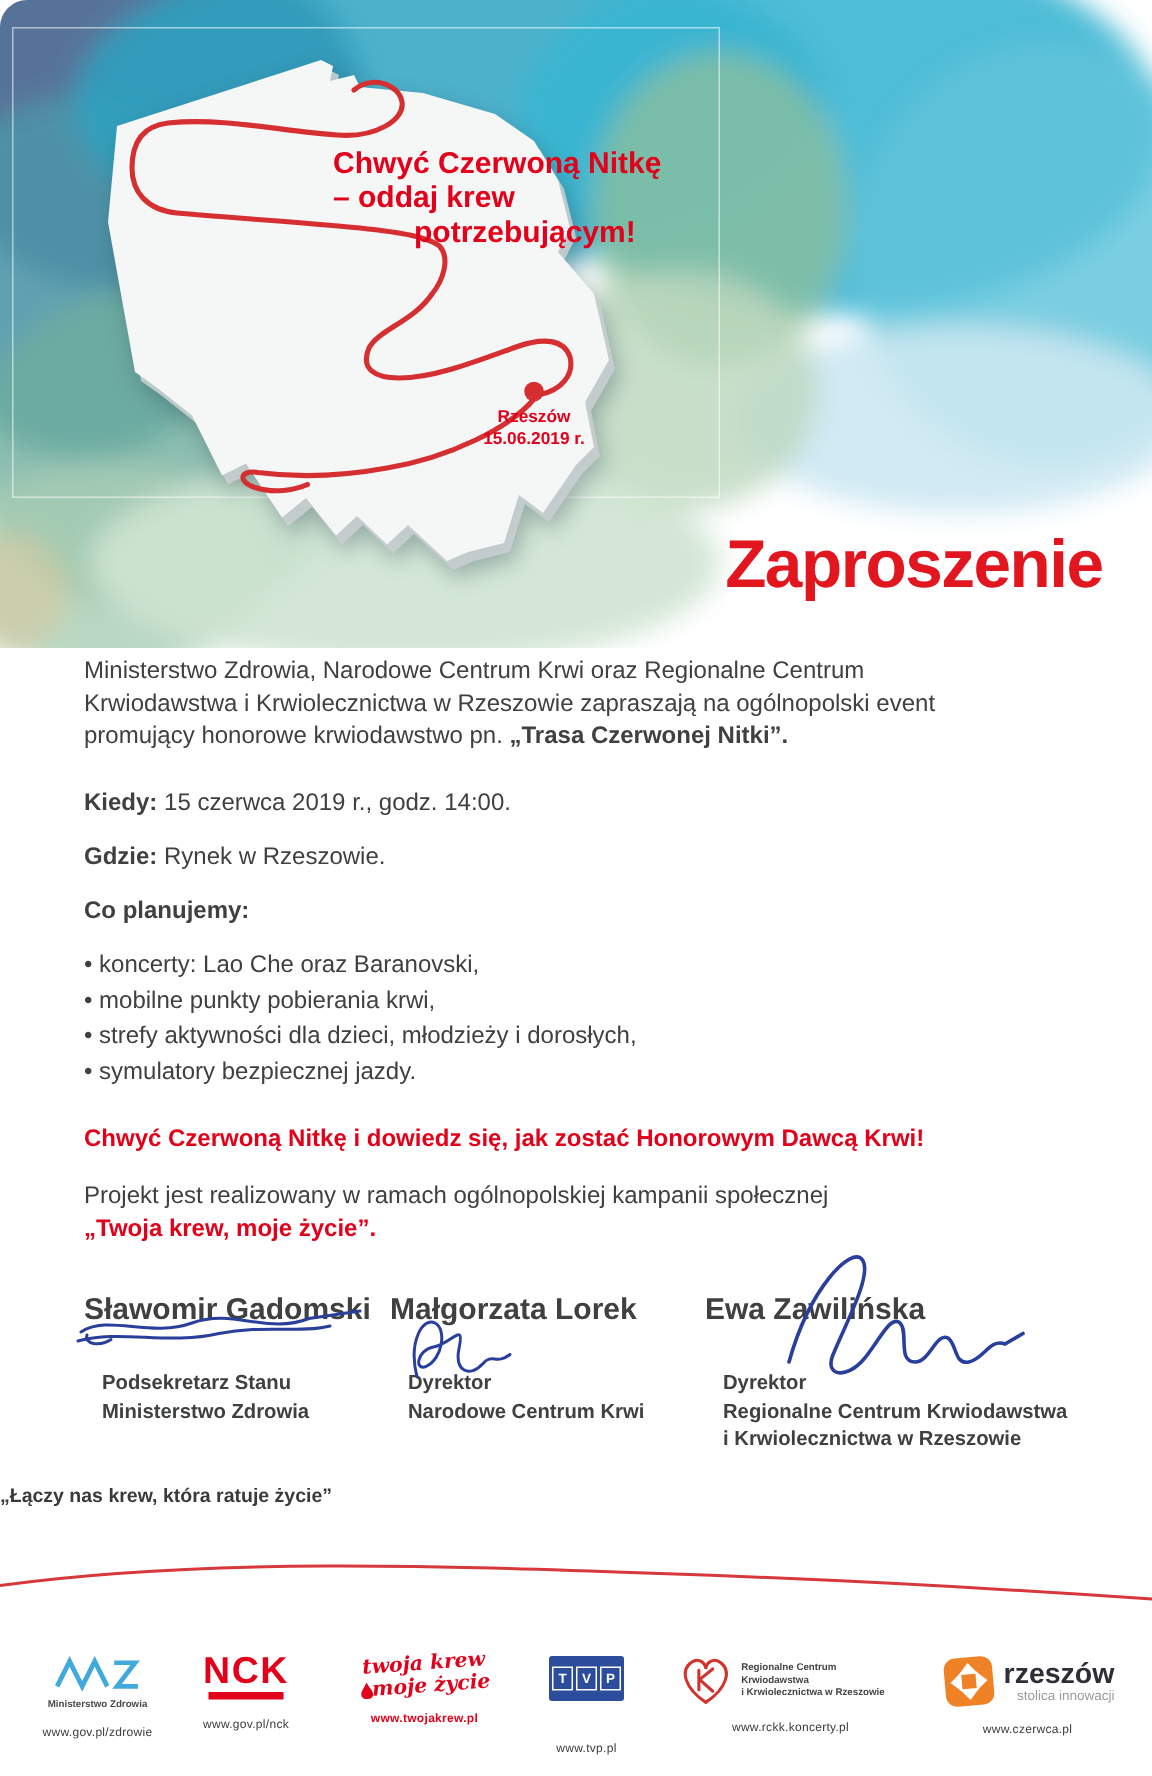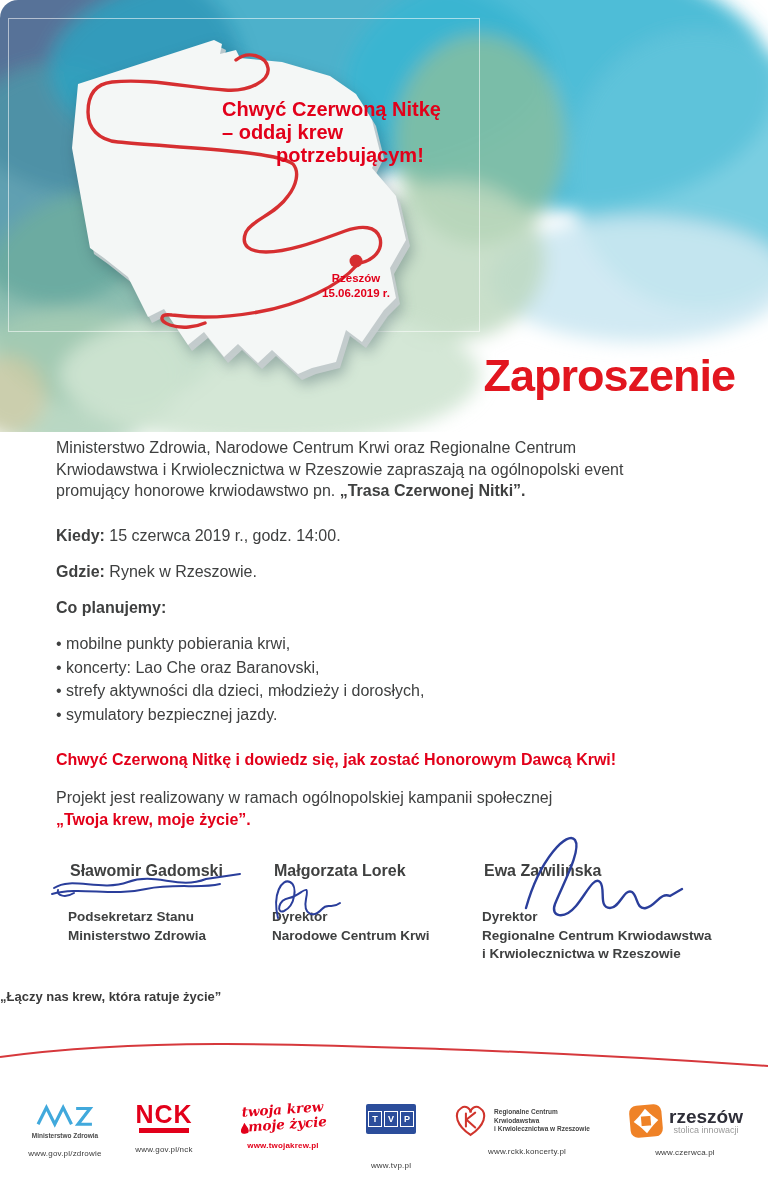--- a/index.html
+++ b/index.html
@@ -17,40 +17,40 @@
          letter-spacing:-1px;color:#e2161f;}
 
   
   .para{position:absolute;left:56px;width:600px;font-size:16px;line-height:21.5px;}
   .b{font-weight:bold;}
   .red{color:#e2001a;font-weight:bold;}
   .bullets div{line-height:23.5px;}
   .bullets div::before{content:"• ";}
 
   
-  .sig-name{font-size:16px;font-weight:bold;white-space:nowrap;margin-left:14px;}
+  .sig-name{font-size:20px;font-weight:bold;white-space:nowrap;}
   .sig-role{font-size:13.5px;font-weight:bold;line-height:18.5px;white-space:nowrap;padding-left:12px;}
   .quote{position:absolute;left:0;top:989px;width:768px;text-align:left;
          font-size:13px;font-weight:bold;color:#3a3a3a;}
 
   
   .logo-group{position:absolute;top:1102px;text-align:center;}
   .logo-url{font-size:8px;color:#3a3a3a;letter-spacing:.2px;}
   .nck-word{font-size:25px;font-weight:800;color:#e2001a;letter-spacing:1px;line-height:24px;}
   .nck-bar{width:50px;height:5px;background:#e2001a;margin:2px auto 0;}
   .script{font-family:"DejaVu Serif",serif;font-style:italic;color:#e2001a;
           font-size:13.5px;line-height:15px;transform:rotate(-4deg);font-weight:bold;}
   .tvp-box{width:50px;height:30px;background:#2b4d9b;border-radius:2px;margin:2px auto 0;
            display:flex;align-items:center;justify-content:center;gap:2px;}
   .tvp-cell{width:12px;height:14px;border:1.5px solid #fff;color:#fff;font-size:9px;
             font-weight:bold;display:flex;align-items:center;justify-content:center;}
   .tiny-cap{font-size:6.5px;color:#4a4a4a;font-weight:bold;line-height:8px;}
   .rck-text{font-size:6.5px;color:#444;font-weight:bold;line-height:8.5px;text-align:left;}
   .rz-word{font-size:19px;font-weight:800;color:#2e2e38;line-height:17px;text-align:left;}
-  .rz-sub{font-size:9px;color:#9a9a9a;line-height:10px;text-align:center;}
+  .rz-sub{font-size:9px;color:#9a9a9a;line-height:10px;text-align:right;}
 </style>
 </head>
 <body>
 
 <div class="page">
 
   <div class="header">
     <svg width="768" height="432" viewBox="0 0 768 432">
       <defs>
           <filter id="wc" x="-40%" y="-40%" width="180%" height="180%">
@@ -105,22 +105,22 @@
     <span class="b">Kiedy:</span><span> 15 czerwca 2019 r., godz. 14:00.</span>
   </div>
 
   <div class="para" style="top:561px">
     <span class="b">Gdzie:</span><span> Rynek w Rzeszowie.</span>
   </div>
 
   <div class="para b" style="top:597px">Co planujemy:</div>
 
   <div class="para bullets" style="top:632px">
+    <div>koncerty: Lao Che oraz Baranovski,</div>
     <div>mobilne punkty pobierania krwi,</div>
-    <div>koncerty: Lao Che oraz Baranovski,</div>
     <div>strefy aktywności dla dzieci, młodzieży i dorosłych,</div>
     <div>symulatory bezpiecznej jazdy.</div>
   </div>
 
   <div class="para red" style="top:749px;width:660px">Chwyć Czerwoną Nitkę i dowiedz się, jak zostać Honorowym Dawcą Krwi!</div>
 
   <div class="para" style="top:787px;width:660px">Projekt jest realizowany w ramach ogólnopolskiej kampanii społecznej</div>
   <div class="para red" style="top:809px;width:660px">„Twoja krew, moje życie”.</div>
 
   <div class="abs" style="left:56px;top:862px">

